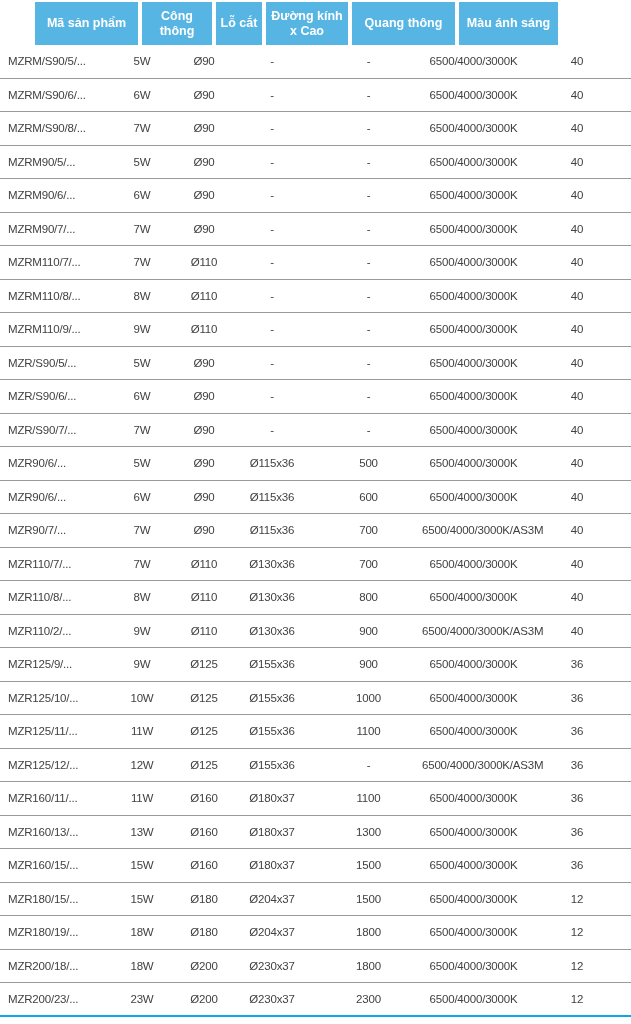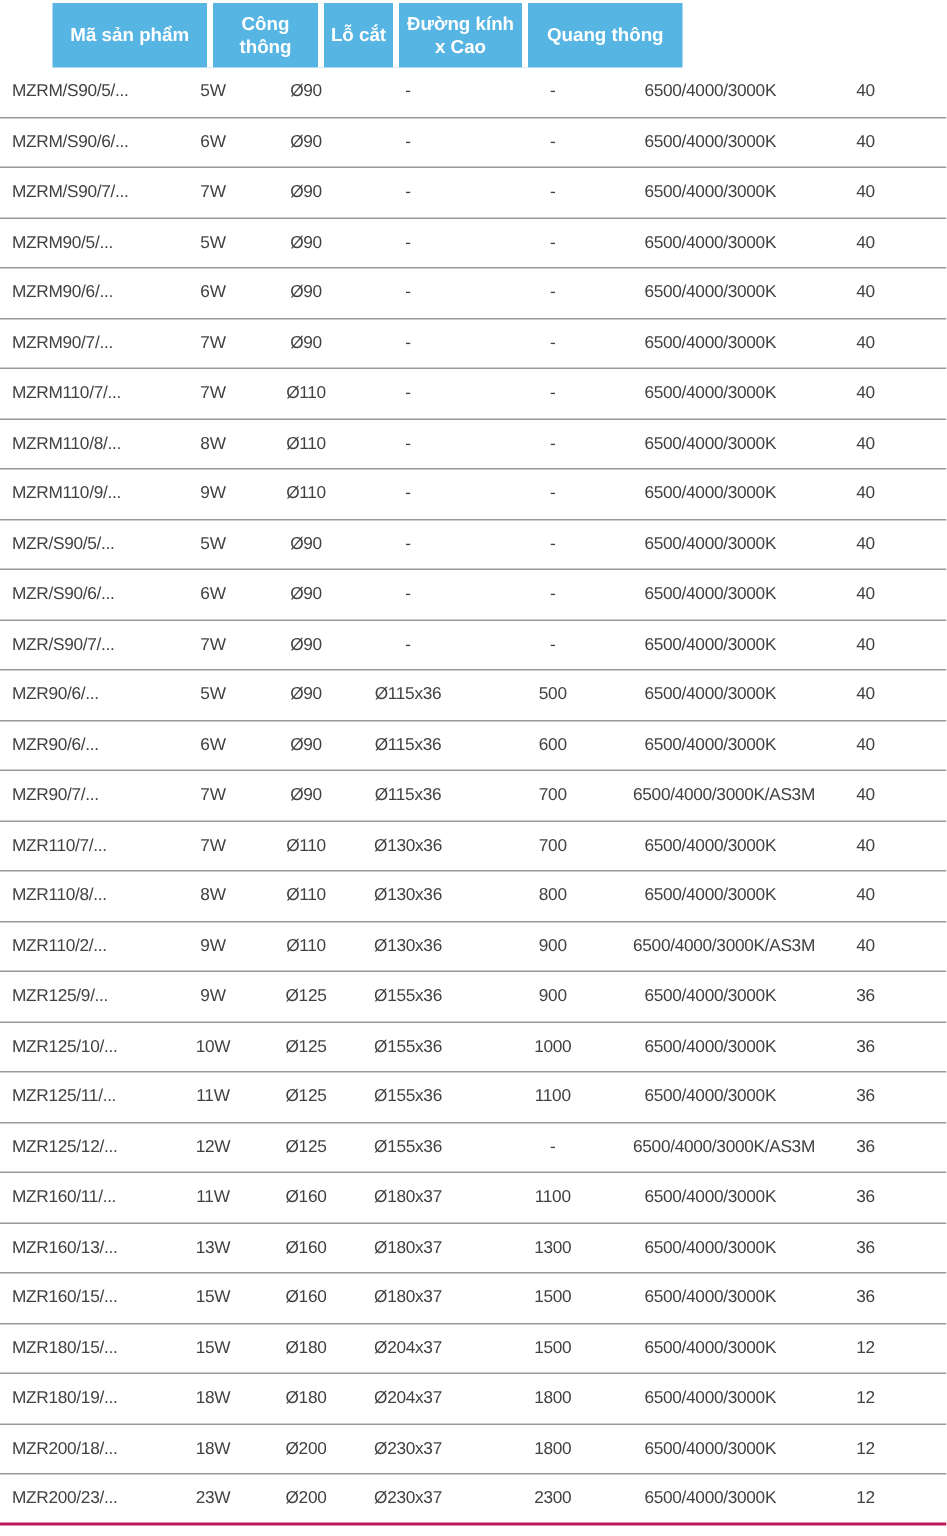--- a/index.html
+++ b/index.html
@@ -37,21 +37,21 @@
   .hcell + .hcell { border-left: 4px solid #ffffff; }
   
   .tbody .trow {
     display: grid;
     grid-template-columns: 103px 74px 50px 86px 107px 103px 1fr;
     padding: 0 2px;
     height: 33.5px;
     align-items: center;
     border-bottom: 1px solid #999999;
   }
-  .tbody .trow:last-child { border-bottom: 2px solid #be185d; }
+  .tbody .trow:last-child { border-bottom: 2px solid #0ea5e9; }
   .tcell {
     font-size: 11.5px;
     color: #414141;
     text-align: center;
     white-space: nowrap;
     letter-spacing: -0.2px;
   }
   .tcell.code {
     text-align: left;
     padding-left: 6px;
@@ -61,20 +61,21 @@
 <body>
 
 <div class="spec-table">
 
   <div class="thead">
     <div class="hcell">Mã sản phẩm</div>
     <div class="hcell">Công thông</div>
     <div class="hcell">Lỗ cắt</div>
     <div class="hcell">Đường kính x Cao</div>
     <div class="hcell">Quang thông</div>
+    <div class="hcell">Màu ánh sáng</div>
   </div>
 
   <div class="tbody">
   <div class="trow">
     <div class="tcell code">MZRM/S90/5/...</div>
     <div class="tcell">5W</div>
     <div class="tcell">Ø90</div>
     <div class="tcell">-</div>
     <div class="tcell">-</div>
     <div class="tcell">6500/4000/3000K</div>
@@ -85,21 +86,21 @@
     <div class="tcell code">MZRM/S90/6/...</div>
     <div class="tcell">6W</div>
     <div class="tcell">Ø90</div>
     <div class="tcell">-</div>
     <div class="tcell">-</div>
     <div class="tcell">6500/4000/3000K</div>
     <div class="tcell">40</div>
   </div>
 
   <div class="trow">
-    <div class="tcell code">MZRM/S90/7/...</div>
+    <div class="tcell code">MZRM/S90/8/...</div>
     <div class="tcell">7W</div>
     <div class="tcell">Ø90</div>
     <div class="tcell">-</div>
     <div class="tcell">-</div>
     <div class="tcell">6500/4000/3000K</div>
     <div class="tcell">40</div>
   </div>
 
   <div class="trow">
     <div class="tcell code">MZRM90/5/...</div>

